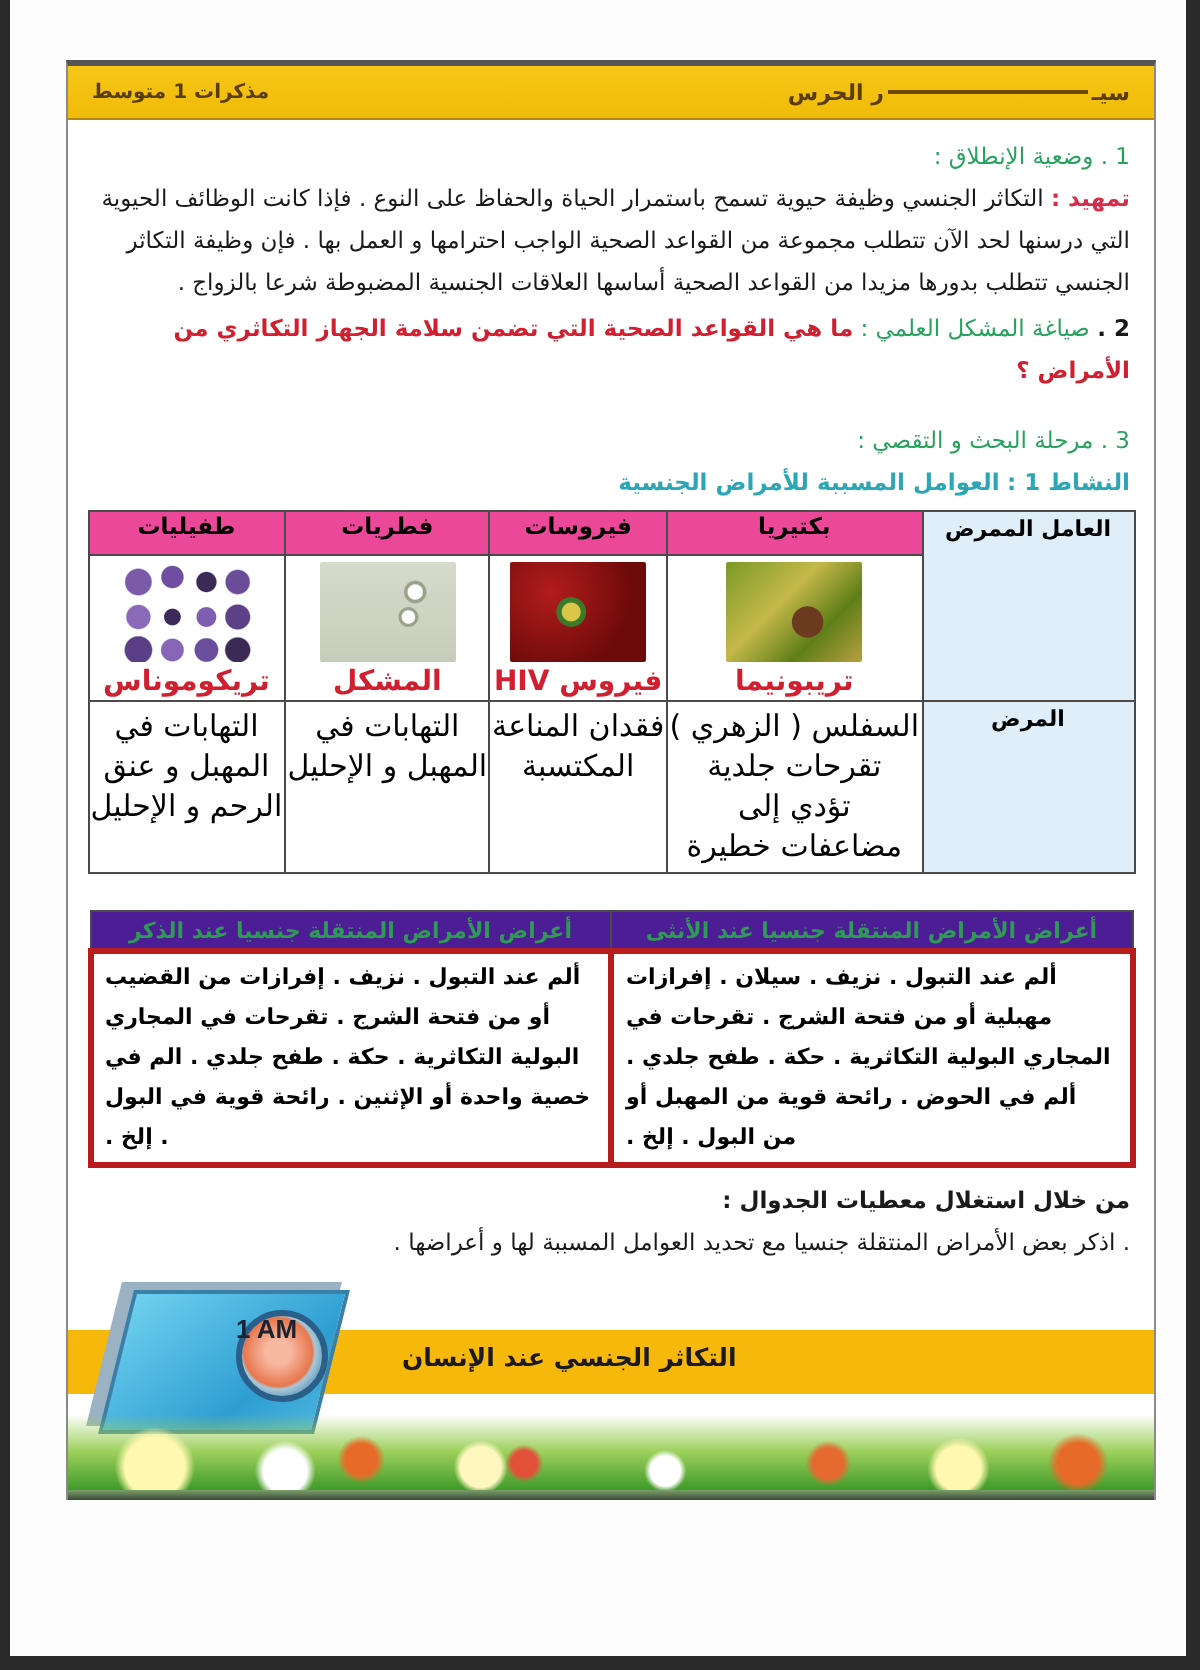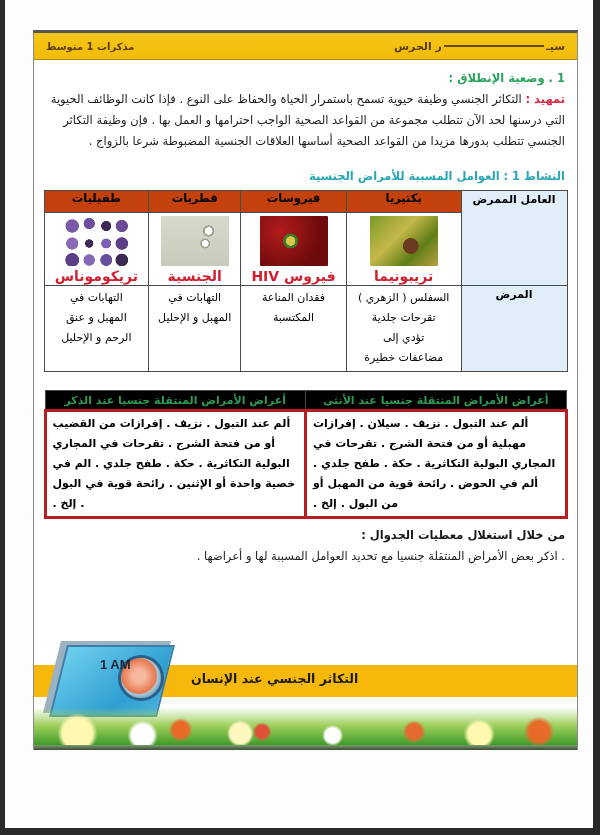--- a/index.html
+++ b/index.html
@@ -17,35 +17,35 @@
   .topbar {
     height: 27px; background: linear-gradient(#f6c617, #f1bb08);
     border-bottom: 1px solid #b08a10;
     display: flex; align-items: center; justify-content: space-between;
     padding: 0 12px; direction: rtl;
   }
   .topbar .brand { font-size: 11px; color: #5a3d00; font-weight: bold; display: flex; align-items: center; }
   .topbar .brand .stretch { display: inline-block; width: 100px; height: 2px; background: #6b4a00; margin: 0 2px; }
   .topbar .notes { font-size: 10px; color: #5a3d00; font-weight: bold; }
   .content { direction: rtl; padding: 4px 12px 0 12px; font-size: 11.5px; color: #1a1a1a; line-height: 21px; }
-  .h-green { color: #27a35d; font-weight: bold; }
+  .h-green { color: #27a35d; font-weight: normal; }
   .h-num { color: #1a1a1a; font-weight: bold; }
   .lbl-red { color: #d62c4a; font-weight: bold; text-align: right; }
   .red-q { color: #d21f2f; font-weight: bold; }
   .blue-lbl { color: #2aa6b5; font-weight: bold; margin-top: 24px; }
   .bold { font-weight: bold; }
   p { margin: 0; }
   .gap { height: 14px; }
 
   table.agents {
     width: 524px; border-collapse: collapse; margin: 3px auto 0 auto; direction: rtl;
     font-size: 11px;
   }
   table.agents td, table.agents th { border: 1px solid #4a4a4a; text-align: center; vertical-align: top; }
-  table.agents th { background: #c2410c; height: 22px; font-weight: bold; font-size: 11.5px; }
+  table.agents th { background: #ec4899; height: 22px; font-weight: bold; font-size: 11.5px; }
   table.agents td.rowhead { background: #dfeef9; font-weight: bold; width: 106px; padding-top: 2px; }
   .imgcell { height: 73px; padding-top: 3px; }
   .pic { width: 68px; height: 50px; margin: 0 auto; border-radius: 1px; }
   .pic.bact { background: radial-gradient(circle at 60% 60%, #6b3a1f 0 15%, transparent 16%), linear-gradient(135deg, #7a9a26, #c5b84a 40%, #5f7e18 70%, #b8a040); }
   .pic.hiv { background: radial-gradient(circle at 45% 50%, #d9c646 0 10%, #3a7a2a 11% 16%, transparent 17%), radial-gradient(circle at 30% 30%, #b21c1c, #6d0a0a 70%); }
   .pic.cand { background: radial-gradient(circle at 70% 30%, #fff 0 6%, #9aa28a 7% 9%, transparent 10%), radial-gradient(circle at 65% 55%, #fff 0 6%, #9aa28a 7% 9%, transparent 10%), linear-gradient(#d6dacb, #c7ccba); }
   .pic.trich { background:
     radial-gradient(circle at 15% 20%, #7a5aa8 0 9%, transparent 10%),
     radial-gradient(circle at 40% 15%, #6f4da0 0 9%, transparent 10%),
     radial-gradient(circle at 65% 20%, #3b2a55 0 8%, transparent 9%),
@@ -53,37 +53,37 @@
     radial-gradient(circle at 15% 55%, #8a6ab8 0 9%, transparent 10%),
     radial-gradient(circle at 40% 55%, #3d2a5a 0 8%, transparent 9%),
     radial-gradient(circle at 65% 55%, #7d5eb0 0 9%, transparent 10%),
     radial-gradient(circle at 88% 55%, #5c4088 0 9%, transparent 10%),
     radial-gradient(circle at 15% 88%, #5a3f86 0 9%, transparent 10%),
     radial-gradient(circle at 40% 88%, #8766b8 0 9%, transparent 10%),
     radial-gradient(circle at 65% 88%, #6b4d9d 0 9%, transparent 10%),
     radial-gradient(circle at 88% 88%, #3b2a56 0 8%, transparent 9%),
     #fff; }
   .pname { color: #d21f2f; font-weight: bold; font-size: 14px; line-height: 16px; margin-top: 2px; }
-  .diseasecell { line-height: 20px; padding-top: 2px; height: 86px; font-size: 11px; }
+  .diseasecell { line-height: 20px; padding-top: 2px; height: 86px; font-size: 15px; }
 
   table.symptoms {
     width: 524px; border-collapse: collapse; margin: 18px auto 0 auto; direction: rtl;
     font-size: 11px;
   }
-  table.symptoms th { border: 1px solid #4a4a4a; background: #000000; color: #2f9a56; font-weight: bold; height: 20px; font-size: 11px; width: 50%; }
+  table.symptoms th { border: 1px solid #4a4a4a; background: #4c1d95; color: #2f9a56; font-weight: bold; height: 20px; font-size: 11px; width: 50%; }
   table.symptoms td { border: 3px solid #b91c1c; padding: 2px 6px; line-height: 20px; text-align: left; vertical-align: top; font-weight: bold; }
   .after { margin-top: 2px; }
 
   .banner { position: absolute; left: 0; top: 600px; width: 543px; height: 117px; }
   .banner .ystrip { position: absolute; left: 0; top: 32px; width: 543px; height: 32px; background: #f7b80c; }
-  .banner .title { position: absolute; left: 157px; top: 38px; font-size: 12.5px; font-weight: bold; color: #1a1a1a; direction: rtl; }
+  .banner .title { position: absolute; left: 167px; top: 38px; font-size: 12.5px; font-weight: bold; color: #1a1a1a; direction: rtl; }
   .banner .para-back { position: absolute; left: 18px; top: 8px; width: 110px; height: 72px; background: #9ab2c2; transform: skewX(-14deg); }
   .banner .para { position: absolute; left: 24px; top: 12px; width: 108px; height: 72px; background: linear-gradient(135deg, #6fd0ef, #2e9ed2 70%, #4ab3dc); border: 2px solid #3a7fa8; transform: skewX(-14deg); }
   .banner .egg { position: absolute; left: 84px; top: 22px; width: 46px; height: 46px; border-radius: 50%; border: 3px solid #2a5f8a; background: radial-gradient(circle at 45% 45%, #f7b8a0 0 20%, #e7774d 55%, #a8c8d8 60%, #6aa0c0 75%); }
-  .banner .am { position: absolute; left: 66px; top: 24px; font-family: "Liberation Sans", sans-serif; font-weight: bold; font-size: 13px; color: #1a2430; }
+  .banner .am { position: absolute; left: 84px; top: 24px; font-family: "Liberation Sans", sans-serif; font-weight: bold; font-size: 13px; color: #1a2430; }
   .banner .grass { position: absolute; left: 0; bottom: 5px; width: 543px; height: 38px;
     background:
       radial-gradient(circle at 8% 70%, #fff8b0 0 3%, transparent 4%),
       radial-gradient(circle at 20% 75%, #fff 0 2.5%, transparent 3.5%),
       radial-gradient(circle at 27% 60%, #e86a28 0 2%, transparent 3%),
       radial-gradient(circle at 38% 70%, #fff7c0 0 3%, transparent 4%),
       radial-gradient(circle at 42% 65%, #e2503a 0 2%, transparent 3%),
       radial-gradient(circle at 55% 75%, #fff 0 2.5%, transparent 3.5%),
       radial-gradient(circle at 70% 65%, #e46a30 0 2%, transparent 3%),
       radial-gradient(circle at 82% 72%, #fff8b0 0 2.5%, transparent 3.5%),
@@ -107,23 +107,29 @@
       <div class="notes">مذكرات 1 متوسط</div>
     </div>
 
     <div class="content">
       <p class="h-green" style="margin-top:4px;">1 . وضعية الإنطلاق :</p>
       <p>
         <span class="lbl-red">تمهيد :</span>
         <span>التكاثر الجنسي وظيفة حيوية تسمح باستمرار الحياة والحفاظ على النوع . فإذا كانت الوظائف الحيوية التي درسنها لحد الآن تتطلب مجموعة من القواعد الصحية الواجب احترامها و العمل بها . فإن وظيفة التكاثر الجنسي تتطلب بدورها مزيدا من القواعد الصحية أساسها العلاقات الجنسية المضبوطة شرعا بالزواج .</span>
       </p>
 
+      <p style="margin-top:2px;">
+        <span class="h-num">2 .</span>
+        <span class="h-green">صياغة المشكل العلمي :</span>
+        <span class="red-q">ما هي القواعد الصحية التي تضمن سلامة الجهاز التكاثري من الأمراض ؟</span>
+      </p>
 
       <div class="gap"></div>
 
+      <p class="h-green">3 . مرحلة البحث و التقصي :</p>
       <p>
         <span class="blue-lbl">النشاط 1 :</span>
         <span class="blue-lbl">العوامل المسببة للأمراض الجنسية</span>
       </p>
     </div>
 
     <table class="agents">
       <tbody>
           <tr>
         <td class="rowhead" rowspan="2">العامل الممرض</td>
@@ -136,21 +142,21 @@
         <td class="imgcell">
           <div class="pic bact"></div>
           <div class="pname">تريبونيما</div>
         </td>
         <td class="imgcell">
           <div class="pic hiv"></div>
           <div class="pname">فيروس HIV</div>
         </td>
         <td class="imgcell">
           <div class="pic cand"></div>
-          <div class="pname">الجنسية</div>
+          <div class="pname">المشكل</div>
         </td>
         <td class="imgcell">
           <div class="pic trich"></div>
           <div class="pname">تريكوموناس</div>
         </td>
       </tr>
       <tr>
         <td class="rowhead">المرض</td>
         <td class="diseasecell">
           <div>السفلس ( الزهري )</div>

